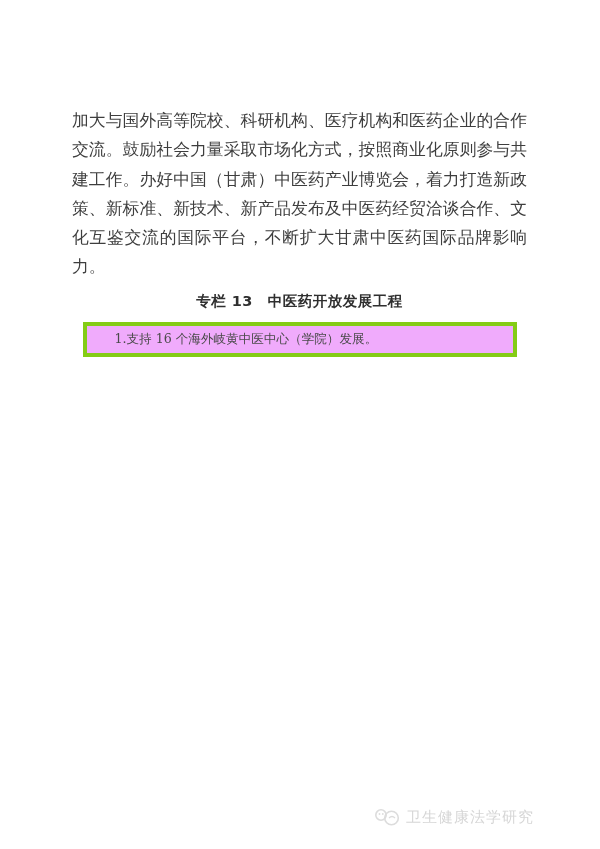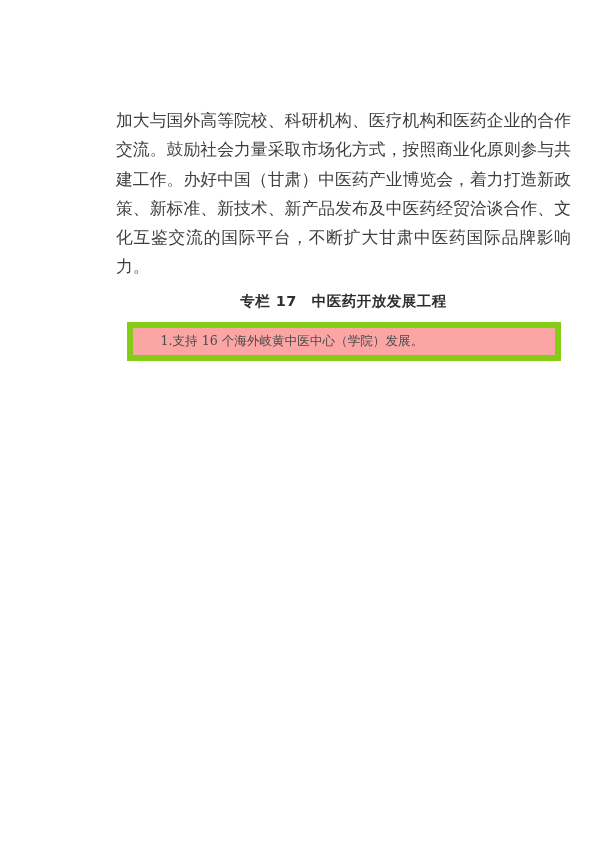--- a/index.html
+++ b/index.html
@@ -6,21 +6,20 @@
   html, body {
     width: 600px; height: 849px;
     background: #ffffff;
     overflow: hidden;
     font-family: "DejaVu Serif", "Liberation Serif", serif;
   }
   .page {
     position: relative;
     width: 548px; height: 849px;
     background: #ffffff;
-    margin-left: 44px;
   }
   .content {
     position: absolute;
     top: 0; left: 72px;
     width: 455px;
     padding-top: 106px;
   }
   .para {
     font-size: 16.8px;
     line-height: 29.3px;
@@ -36,23 +35,23 @@
     text-align: center;
     font-family: "DejaVu Sans", "Liberation Sans", sans-serif;
     font-weight: bold;
     font-size: 14.5px;
     color: #2f2f2f;
     letter-spacing: 0.5px;
   }
   .box {
     width: 434px;
     margin: 11px auto 0 auto;
-    border: 6px solid #84cc16;
+    border: 4px solid #84cc16;
     padding: 5px 8px 6px 28px;
-    background: #fca5a5;
+    background: #f0abfc;
   }
   .box-item {
     font-size: 12.6px;
     line-height: 16px;
     color: #4a4a4a;
     text-align: left;
   }
   .watermark {
     position: absolute;
     top: 806px;
@@ -71,21 +70,33 @@
 </head>
 <body>
 
 <div class="page">
   <div class="content">
 
     <p class="para"><span>加大与国外高等院校、科研机构、医疗机构和医药企业的合作交流。鼓励社会力量采取市场化方式，按照商业化原则参与共建工作。办好中国（甘肃）中医药产业博览会，着力打造新政策、新标准、新技术、新产品发布及中医药经贸洽谈合作、文化互鉴交流的国际平台，不断扩大甘肃中医药国际品牌影响力。</span></p>
 
 
 
-    <div class="box-heading">专栏 17　中医药开放发展工程</div>
+    <div class="box-heading">专栏 13　中医药开放发展工程</div>
 
     <div class="box">
       <div class="box-item">1.支持 16 个海外岐黄中医中心（学院）发展。</div>
     </div>
 
   </div>
 
+  <div class="watermark">
+    <span>
+      <svg width="28" height="22" viewBox="0 0 28 22">
+        <circle cx="8" cy="9" r="5.2" fill="none" stroke="#dcdcdc" stroke-width="1.6"></circle>
+        <circle cx="18.5" cy="12" r="6.8" fill="none" stroke="#dcdcdc" stroke-width="1.6"></circle>
+        <circle cx="6.5" cy="8" r="0.9" fill="#dcdcdc"></circle>
+        <circle cx="9.8" cy="8" r="0.9" fill="#dcdcdc"></circle>
+        <path d="M16 12 q3 -3 6 0" fill="none" stroke="#dcdcdc" stroke-width="1.3"></path>
+      </svg>
+    </span>
+    <span>卫生健康法学研究</span>
+  </div>
 </div>
 
 </body></html>

